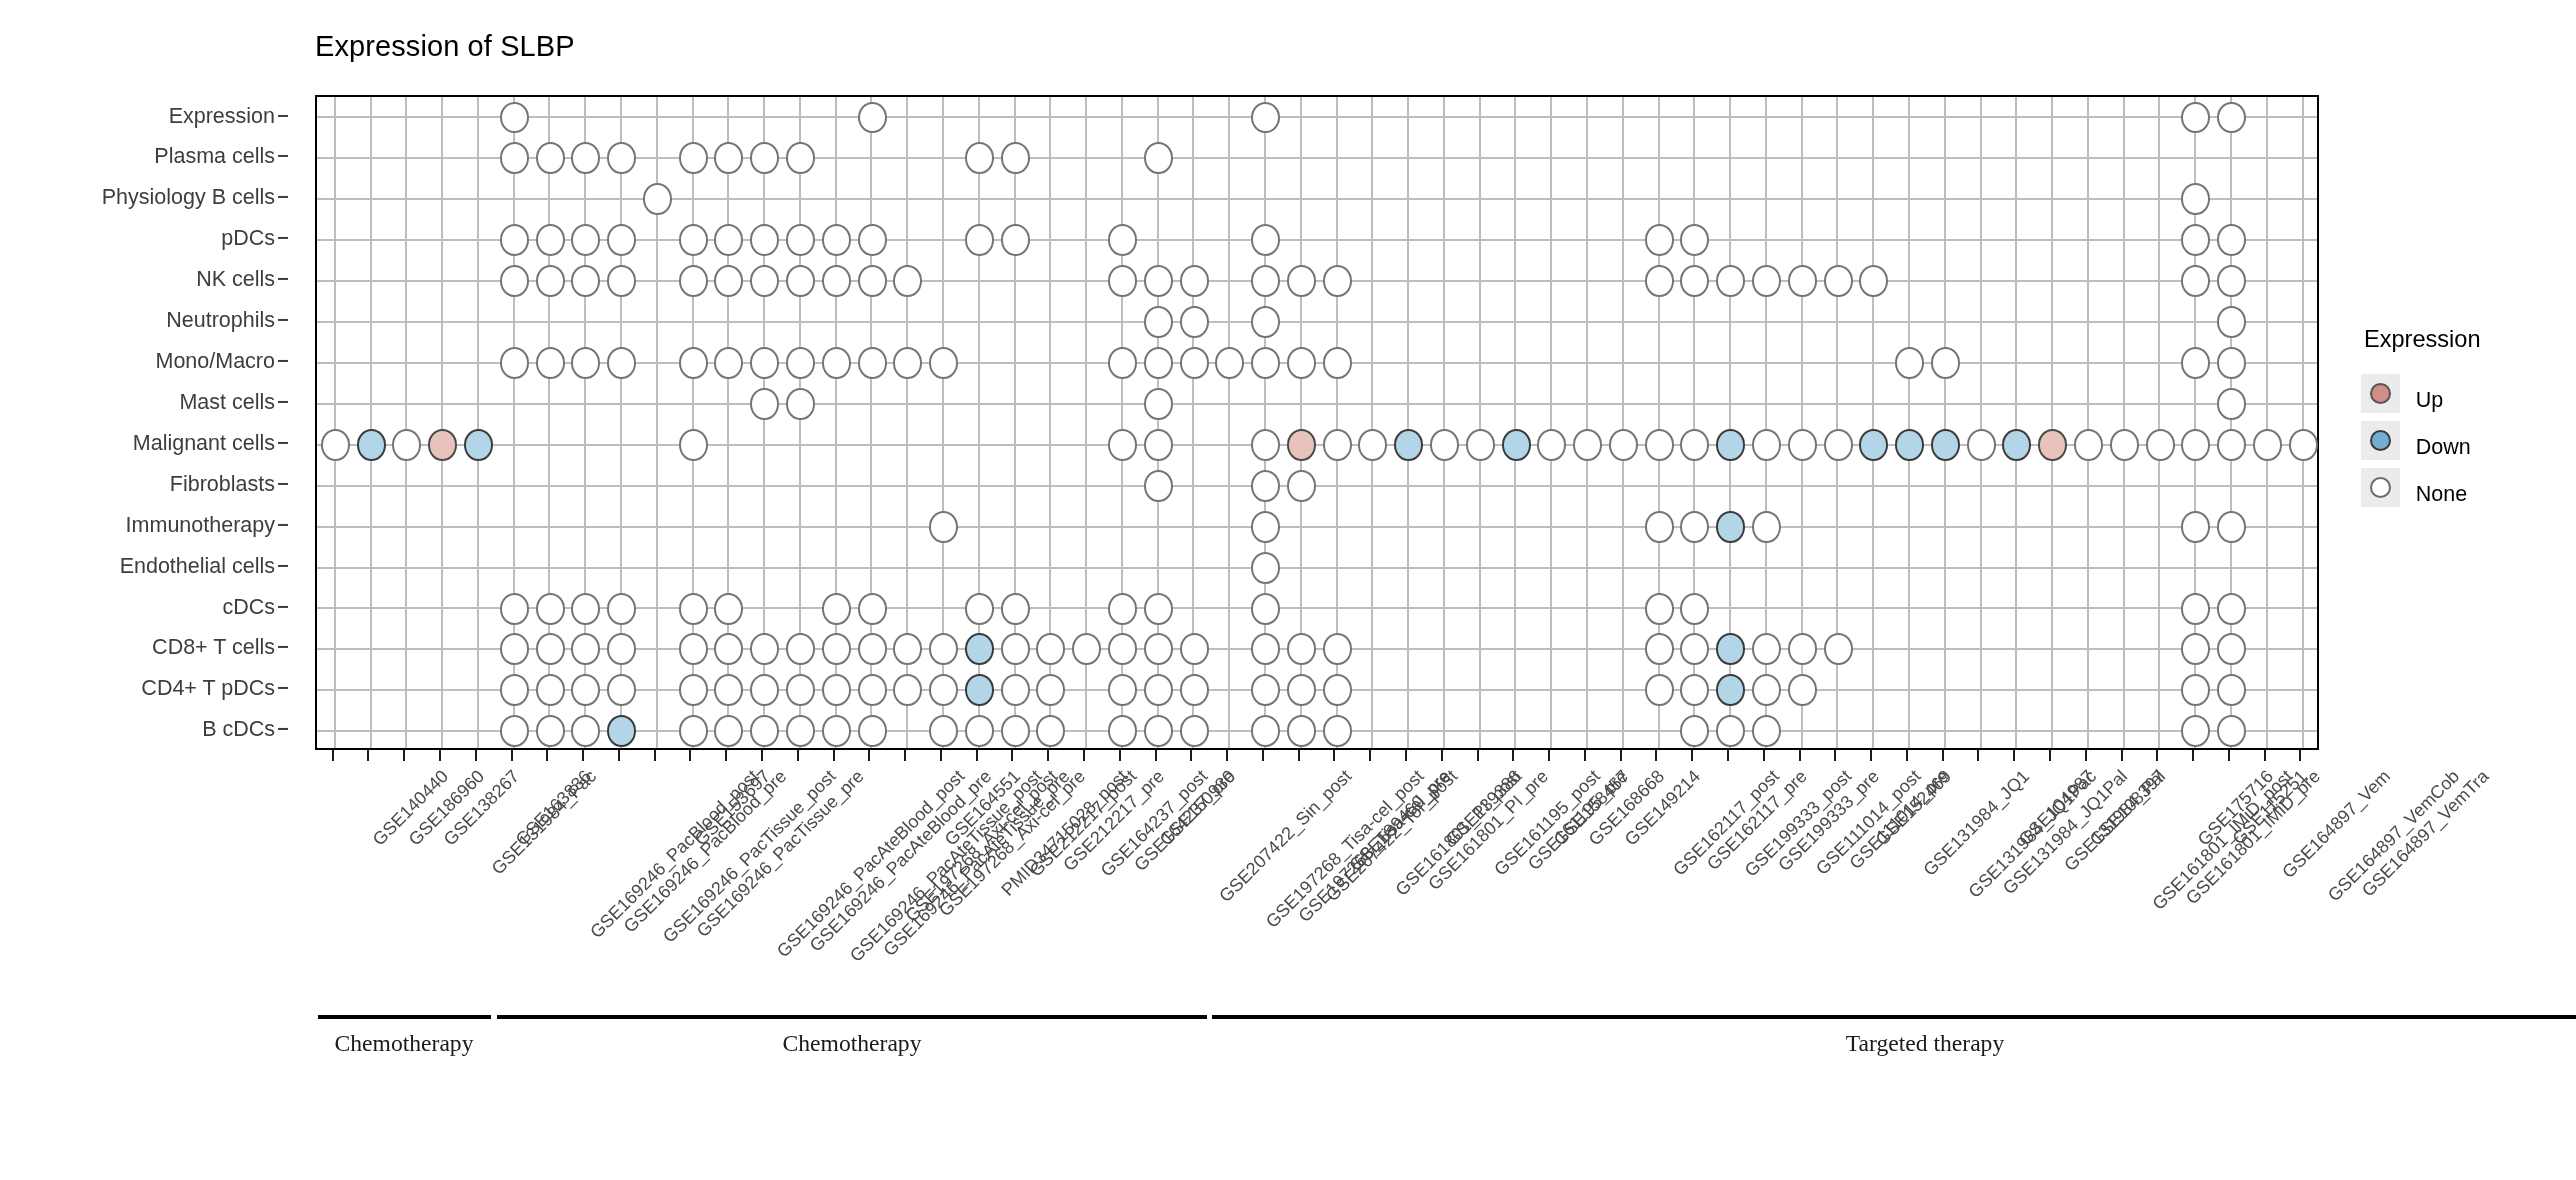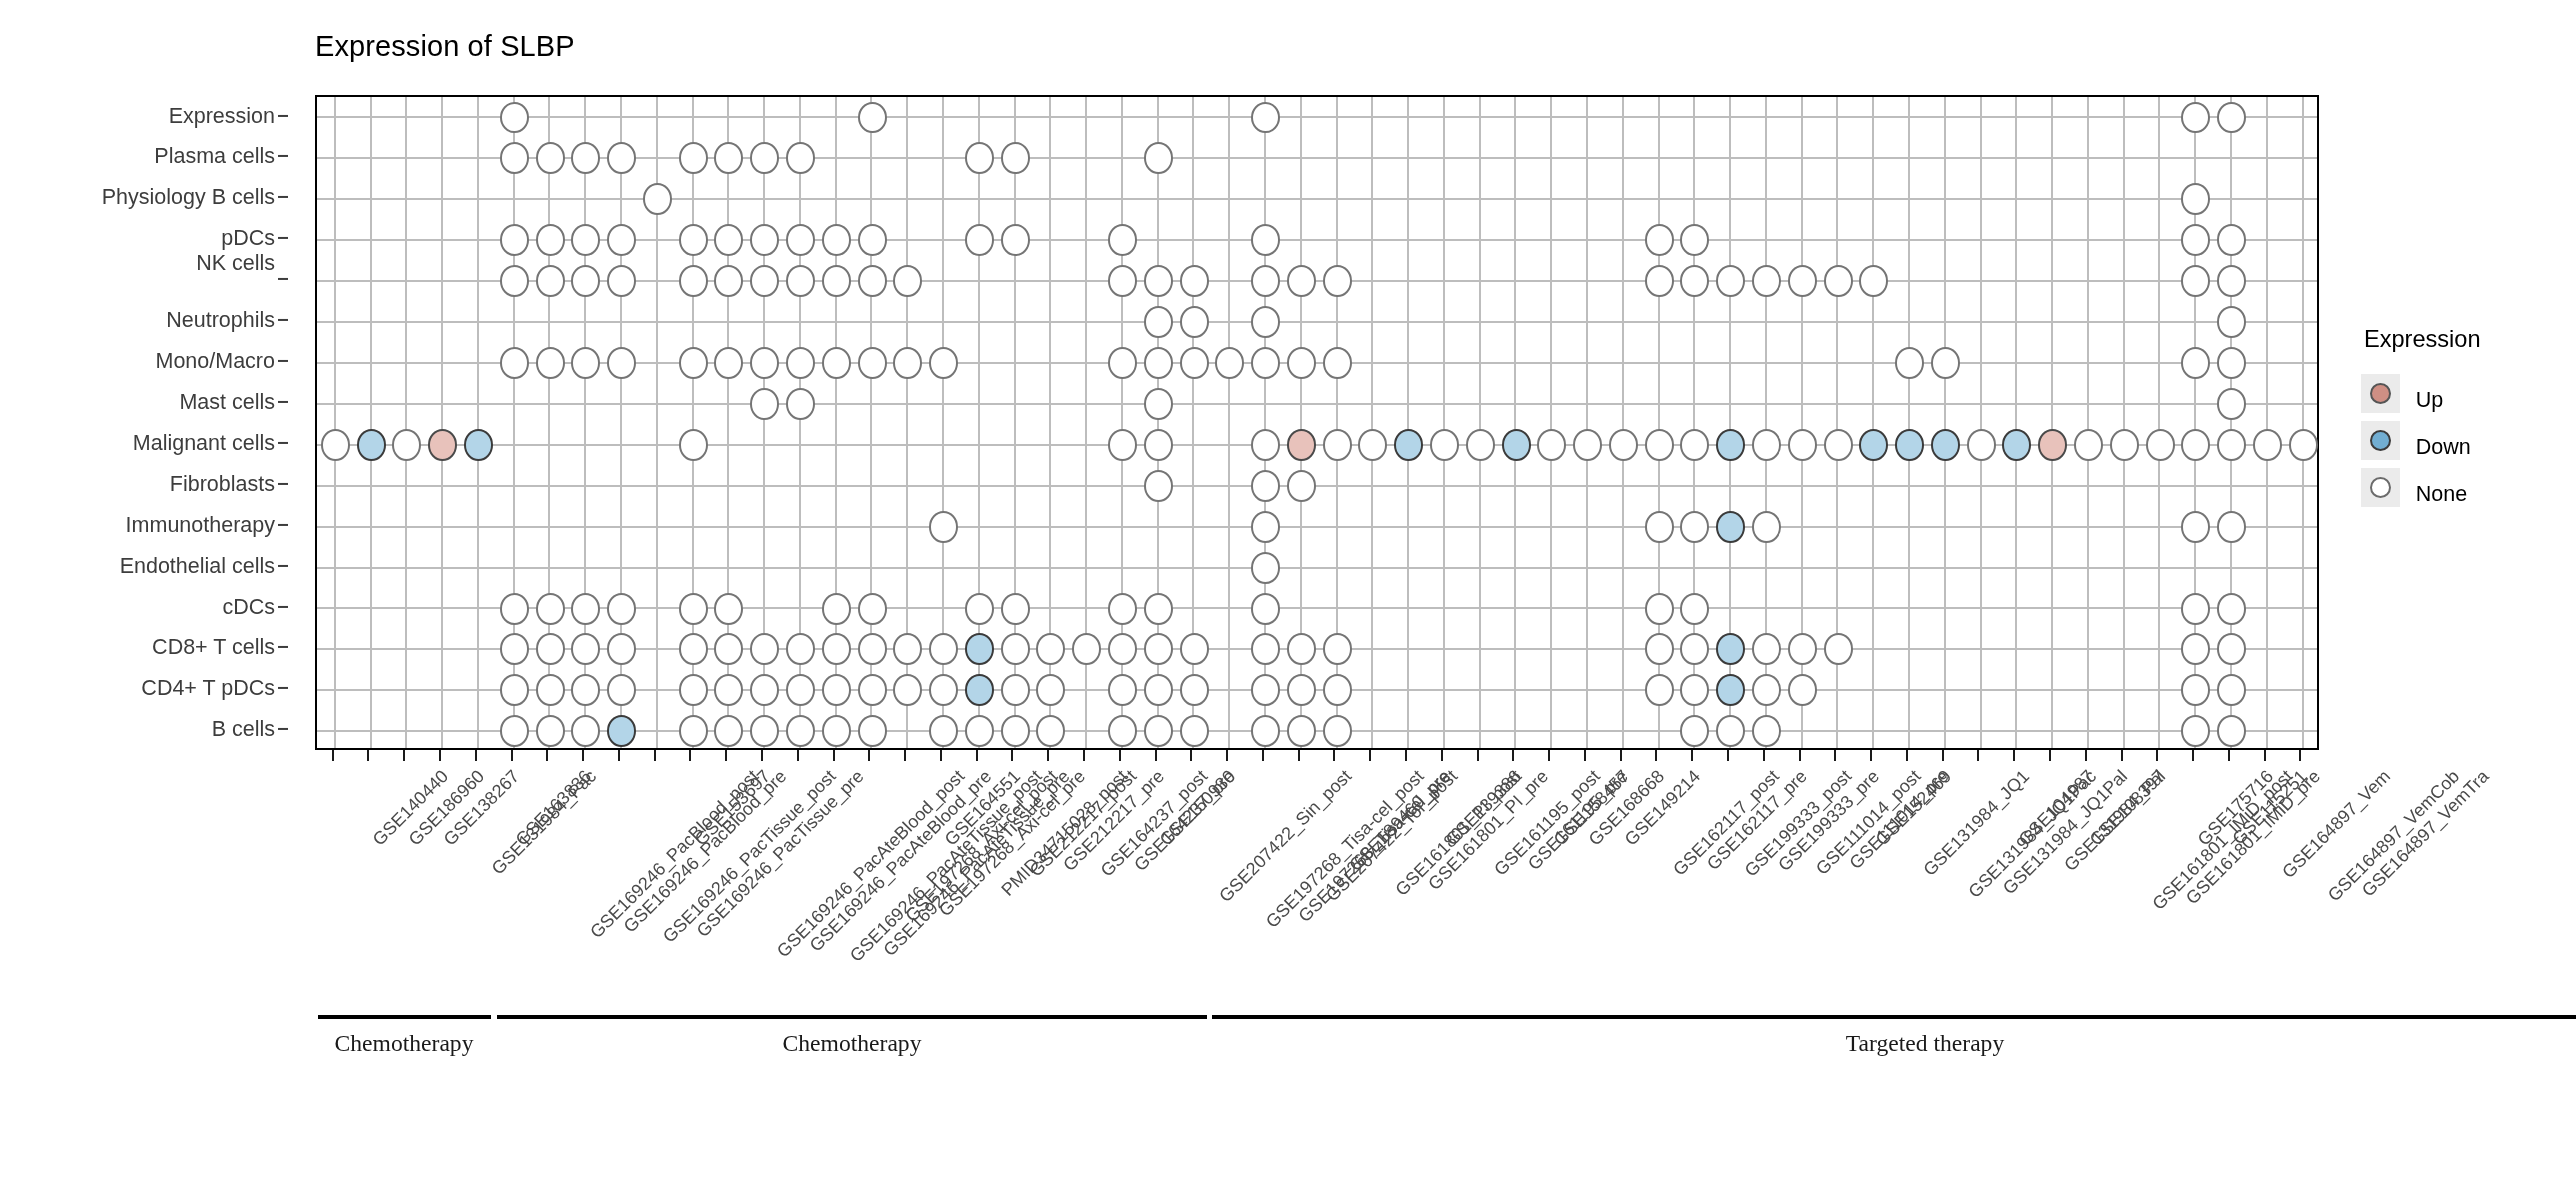--- a/index.html
+++ b/index.html
@@ -87,21 +87,21 @@
 
   <div class="ylabels" id="ylabels">
       <div class="ylab" style="top: 20.5px;">Expression</div>
       <div class="ytick" style="top: 20.5px;"></div>
       <div class="ylab" style="top: 61px;">Plasma cells</div>
       <div class="ytick" style="top: 61px;"></div>
       <div class="ylab" style="top: 102px;">Physiology B cells</div>
       <div class="ytick" style="top: 102px;"></div>
       <div class="ylab" style="top: 143px;">pDCs</div>
       <div class="ytick" style="top: 143px;"></div>
-      <div class="ylab" style="top: 168px; text-align: center;">NK cells</div>
+      <div class="ylab" style="top: 184px; text-align: center;">NK cells</div>
       <div class="ytick" style="top: 184px;"></div>
       <div class="ylab" style="top: 225px;">Neutrophils</div>
       <div class="ytick" style="top: 225px;"></div>
       <div class="ylab" style="top: 266px;">Mono/Macro</div>
       <div class="ytick" style="top: 266px;"></div>
       <div class="ylab" style="top: 307px;">Mast cells</div>
       <div class="ytick" style="top: 307px;"></div>
       <div class="ylab" style="top: 348px;">Malignant cells</div>
       <div class="ytick" style="top: 348px;"></div>
       <div class="ylab" style="top: 389px;">Fibroblasts</div>
@@ -109,21 +109,21 @@
       <div class="ylab" style="top: 430px;">Immunotherapy</div>
       <div class="ytick" style="top: 430px;"></div>
       <div class="ylab" style="top: 471px;">Endothelial cells</div>
       <div class="ytick" style="top: 471px;"></div>
       <div class="ylab" style="top: 512px;">cDCs</div>
       <div class="ytick" style="top: 512px;"></div>
       <div class="ylab" style="top: 552px;">CD8+ T cells</div>
       <div class="ytick" style="top: 552px;"></div>
       <div class="ylab" style="top: 593px;">CD4+ T pDCs</div>
       <div class="ytick" style="top: 593px;"></div>
-      <div class="ylab" style="top: 634px;">B cells</div>
+      <div class="ylab" style="top: 634px;">B cDCs</div>
       <div class="ytick" style="top: 634px;"></div>
     </div>
 
   <div id="panel">
     <div id="gridlayer">
         <div class="vline" style="left: 17px;"></div>
         <div class="vline" style="left: 53px;"></div>
         <div class="vline" style="left: 88px;"></div>
         <div class="vline" style="left: 124px;"></div>
         <div class="vline" style="left: 160px;"></div>

